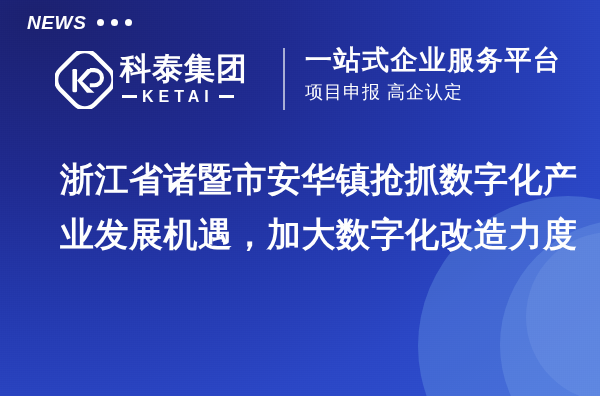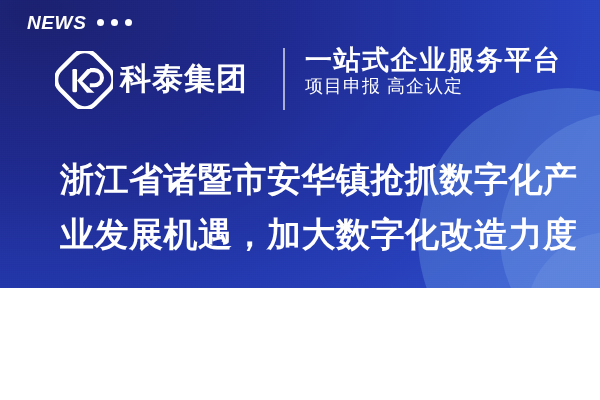--- a/index.html
+++ b/index.html
@@ -3,21 +3,21 @@
 <meta charset="utf-8">
 <style>
   html, body {
     margin: 0;
     padding: 0;
     background: #ffffff;
   }
   #banner {
     position: relative;
     width: 600px;
-    height: 288px;
+    height: 396px;
     overflow: hidden;
     font-family: "Liberation Sans", "DejaVu Sans", sans-serif;
     background:
       radial-gradient(ellipse 780px 520px at 6% 4%, #1b2070 0%, #1f2a91 32%, #2338ae 56%, #2a46c6 78%, #2f51d2 100%),
       linear-gradient(150deg, #1c2175 0%, #243099 40%, #2a46c6 75%, #2b52d6 100%);
     background-blend-mode: normal;
   }
 
   
   #noise {
@@ -166,20 +166,21 @@
     letter-spacing: 1.5px;
     line-height: 1.15;
     white-space: nowrap;
   }
   #tagline-secondary {
     color: #ffffff;
     font-size: 18px;
     font-weight: 400;
     letter-spacing: 1px;
     line-height: 1.2;
+    margin-top: 6px;
     white-space: nowrap;
   }
 
   
   #headline {
     position: absolute;
     left: 60px;
     top: 152px;
     width: 490px;
   }
@@ -218,20 +219,25 @@
       <g fill="#ffffff">
         <rect x="30" y="31" width="8" height="40" rx="2"></rect>
         <path d="M38 51 L56 31 L67 31 L47 52 L68 72 L55 72 Z"></path>
       </g>
       <g fill="none" stroke="#ffffff" stroke-width="7">
         <path d="M60 33 h8 a13 13 0 0 1 0 26 h-8"></path>
       </g>
     </svg>
     <div id="brand-text-block">
       <div id="brand-name-cn">科泰集团</div>
+      <div id="brand-name-en-row">
+        <span class="rule"></span>
+        <span id="brand-name-en">KETAI</span>
+        <span class="rule"></span>
+      </div>
     </div>
   </div>
 
   <span id="brand-divider"></span>
 
   <div id="tagline-block">
     <div id="tagline-primary">一站式企业服务平台</div>
     <div id="tagline-secondary">项目申报 高企认定</div>
   </div>
 

